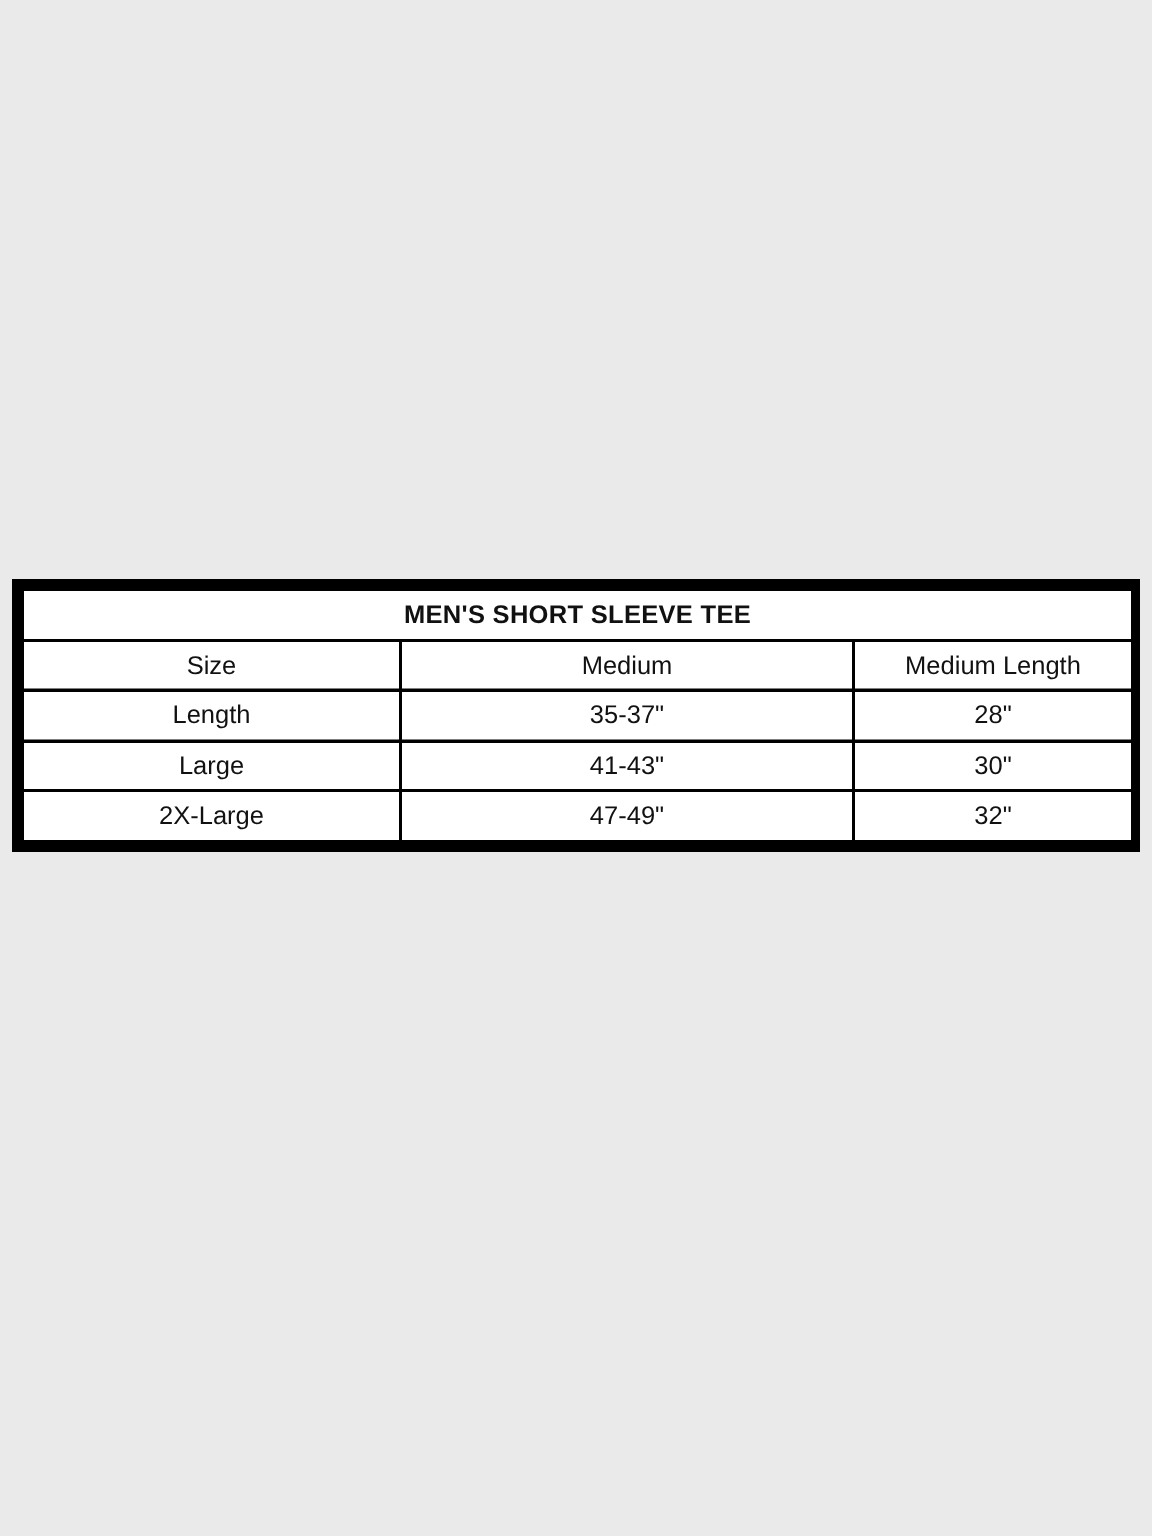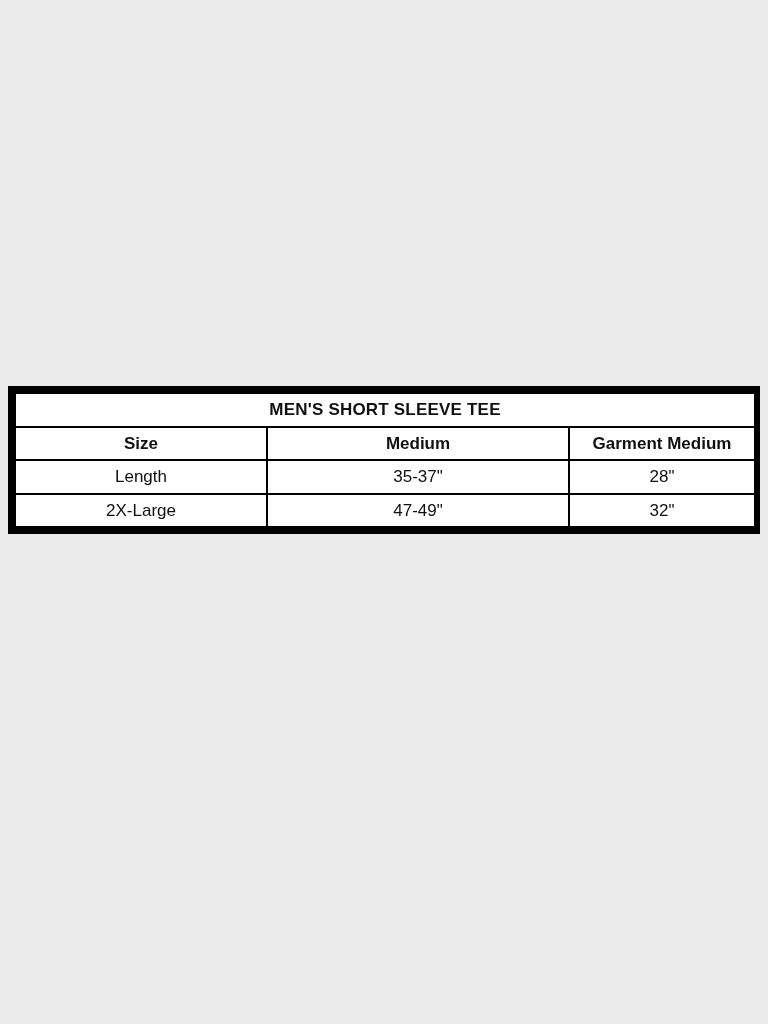--- a/index.html
+++ b/index.html
@@ -44,21 +44,21 @@
     white-space: nowrap;
     overflow: hidden;
   }
   td.title-cell {
     font-weight: bold;
     font-size: 17.5px;
     letter-spacing: 0.2px;
     padding: 8px 4px 7px 4px;
   }
   td.header-cell {
-    font-weight: bold;
+    font-weight: normal;
     font-size: 17.5px;
     padding: 7px 4px;
   }
   td.data-cell {
     font-weight: normal;
     font-size: 17px;
   }
   col.col-size { width: 252px; }
   col.col-chest { width: 302px; }
   col.col-length { width: 186px; }
@@ -75,26 +75,31 @@
         <col class="col-chest">
         <col class="col-length">
       </colgroup>
       <tbody>
         <tr>
           <td class="title-cell" colspan="3">MEN'S SHORT SLEEVE TEE</td>
         </tr>
         <tr>
           <td class="header-cell">Size</td>
           <td class="header-cell">Medium</td>
-          <td class="header-cell">Garment Medium</td>
+          <td class="header-cell">Medium Length</td>
         </tr>
         <tr>
           <td class="data-cell">Length</td>
           <td class="data-cell">35-37"</td>
           <td class="data-cell">28"</td>
+        </tr>
+        <tr>
+          <td class="data-cell">Large</td>
+          <td class="data-cell">41-43"</td>
+          <td class="data-cell">30"</td>
         </tr>
         <tr>
           <td class="data-cell">2X-Large</td>
           <td class="data-cell">47-49"</td>
           <td class="data-cell">32"</td>
         </tr>
       </tbody>
     </table>
   </div>
 

